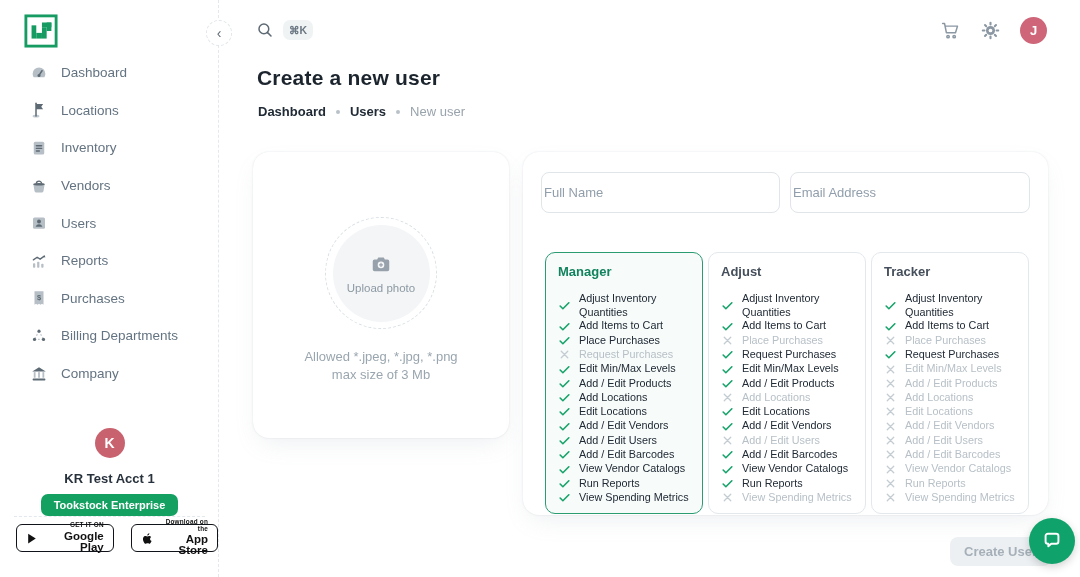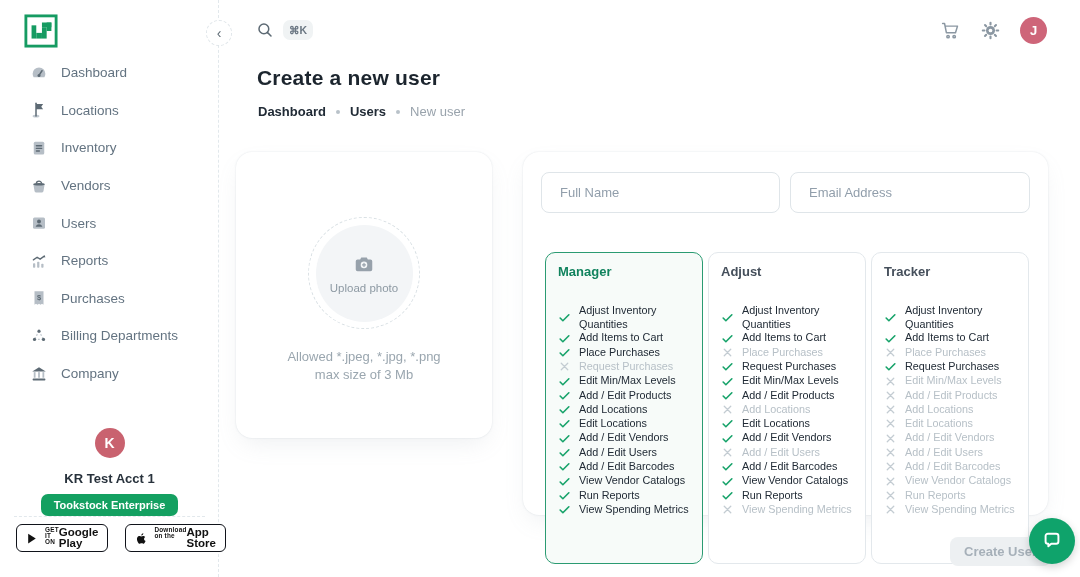--- a/index.html
+++ b/index.html
@@ -15,21 +15,21 @@
   .nav-icon { width:18px; height:18px; flex:none; display:flex; }
   .nav-icon svg { width:18px; height:18px; }
   .account { position:absolute; top:428px; left:0; width:219px; text-align:center; }
   .avatar-k { width:30px; height:30px; border-radius:50%; background:#c9626f; color:#fff; font-weight:bold; font-size:14px; display:inline-flex; align-items:center; justify-content:center; }
   .account-name { margin-top:13px; font-size:13px; font-weight:bold; color:#28323c; }
   .account-badge { display:inline-block; margin-top:8px; background:#14a061; color:#fff; font-size:11px; font-weight:bold; padding:5px 13px; border-radius:7px; }
   .sidebar-divider { position:absolute; top:516px; left:14px; width:191px; border-top:1px dashed #e2e8ec; }
   .stores { position:absolute; top:524px; left:16px; display:flex; gap:17px; }
   .store-btn { display:flex; align-items:center; gap:6px; border:1.4px solid #10131a; border-radius:6px; background:#fff; height:28px; padding:0 9px; cursor:pointer; }
   .store-btn svg { width:13px; height:15px; flex:none; }
-  .store-text { display:flex; flex-direction:row; line-height:1; text-align:left; }
+  .store-text { display:flex; flex-direction:column; line-height:1; text-align:right; }
   .store-tagline { font-size:6.4px; font-weight:bold; color:#111; letter-spacing:.2px; margin-bottom:2px; }
   .store-label { font-size:11.5px; font-weight:bold; color:#111; }
   .collapse-btn { position:absolute; left:206px; top:20px; width:26px; height:26px; border-radius:50%; background:#fff; border:1px dashed #dfe5e9; display:flex; align-items:center; justify-content:center; color:#5d6a74; font-size:14px; line-height:1; cursor:pointer; z-index:5; }
 
   
   .topbar-search { position:absolute; left:256px; top:20px; display:flex; align-items:center; gap:9px; cursor:pointer; }
   .topbar-search svg { width:18px; height:18px; }
   .kbd { background:#f0f3f4; border-radius:7px; padding:4px 6px; font-size:10.5px; color:#6a7682; font-weight:bold; }
   .topbar-right { position:absolute; right:33px; top:17px; display:flex; align-items:center; gap:19px; }
   .icon-btn { cursor:pointer; display:flex; }
@@ -38,38 +38,38 @@
 
   
   .page-title { position:absolute; left:257px; top:66px; font-size:21px; font-weight:bold; color:#1c252e; letter-spacing:.2px; }
   .breadcrumb { position:absolute; left:258px; top:104px; display:flex; align-items:center; gap:10px; font-size:13px; }
   .crumb { color:#212b36; font-weight:600; cursor:pointer; }
   .crumb.muted { color:#99a3ac; font-weight:400; cursor:default; }
   .crumb-sep { width:4px; height:4px; border-radius:50%; background:#b9c2c9; }
 
   
   .card { background:#fff; border-radius:16px; box-shadow:0 0 2px rgba(145,158,171,.28), 0 10px 24px -6px rgba(145,158,171,.16); }
-  .upload-card { position:absolute; left:236px; top:152px; width:256px; height:286px;text-decoration:underline; }
+  .upload-card { position:absolute; left:253px; top:152px; width:256px; height:286px;text-decoration:underline; }
   .upload-circle { position:absolute; left:50%; top:65px; transform:translateX(-50%); width:112px; height:112px; border:1px dashed #d9e0e4; border-radius:50%; display:flex; align-items:center; justify-content:center; }
   .upload-inner { width:97px; height:97px; border-radius:50%; background:#f3f5f7; display:flex; flex-direction:column; align-items:center; justify-content:center; gap:7px; color:#8d99a3; font-size:11.5px; cursor:pointer; }
   .upload-inner svg { width:22px; height:22px; }
   .upload-hint { position:absolute; left:0; right:0; top:196px; text-align:center; font-size:13px; color:#9aa6af; line-height:18px; }
 
   
   .form-card { position:absolute; left:523px; top:152px; width:525px; height:363px; }
   .inputs-row { position:absolute; left:18px; top:20px; display:flex; gap:10px; }
-  .text-input { width:239px; height:41px; border:1px solid #dfe5e9; border-radius:8px; padding:0 18px; font-size:13px; color:#212b36; background:#fff; outline:none; }
+  .text-input { width:239px; height:41px; border:1px solid #dfe5e9; border-radius:8px; padding:0 2px; font-size:13px; color:#212b36; background:#fff; outline:none; }
   .text-input::placeholder { color:#919eab; }
   .perm-heading { position:absolute; left:22px; top:76px; font-size:14px; font-weight:bold; color:#1c252e; }
   .perm-cards { position:absolute; left:22px; top:100px; display:flex; gap:5px; }
-  .perm-card { width:158px; height:312px; border:1px solid #e3e8ec; border-radius:10px; padding:11px 8px 8px 12px; background:#fff; cursor:pointer; }
+  .perm-card { width:158px; height:262px; border:1px solid #e3e8ec; border-radius:10px; padding:11px 8px 8px 12px; background:#fff; cursor:pointer; }
   .perm-card.selected { border:1.5px solid #2b9b72; background:#f7fbf9; }
   .perm-title { font-size:13px; font-weight:bold; color:#454f5b; }
   .perm-card.selected .perm-title { color:#11835e; }
-  .perm-list { margin-top:25px; display:flex; flex-direction:column; }
+  .perm-list { margin-top:13px; display:flex; flex-direction:column; }
   .perm-row { display:flex; align-items:center; gap:8px; min-height:14.3px; font-size:10.8px; line-height:13.5px; color:#212b36; }
   .perm-row.denied { color:#b7c0c7; }
   .picon { width:13px; height:13px; flex:none; display:flex; }
   .picon svg { width:13px; height:13px; }
 
   
   .create-user-btn { position:absolute; left:950px; top:537px; height:29px; padding:0 14px; border:none; border-radius:8px; background:#edf0f2; color:#a6b0b9; font-weight:bold; font-size:13px; font-family:"Liberation Sans",sans-serif; cursor:not-allowed; }
   .chat-fab { position:absolute; left:1029px; top:518px; width:46px; height:46px; border-radius:50%; background:#0fa36b; display:flex; align-items:center; justify-content:center; box-shadow:0 3px 8px rgba(0,0,0,.18); cursor:pointer; }
   .chat-fab svg { width:22px; height:22px; }
 </style>

